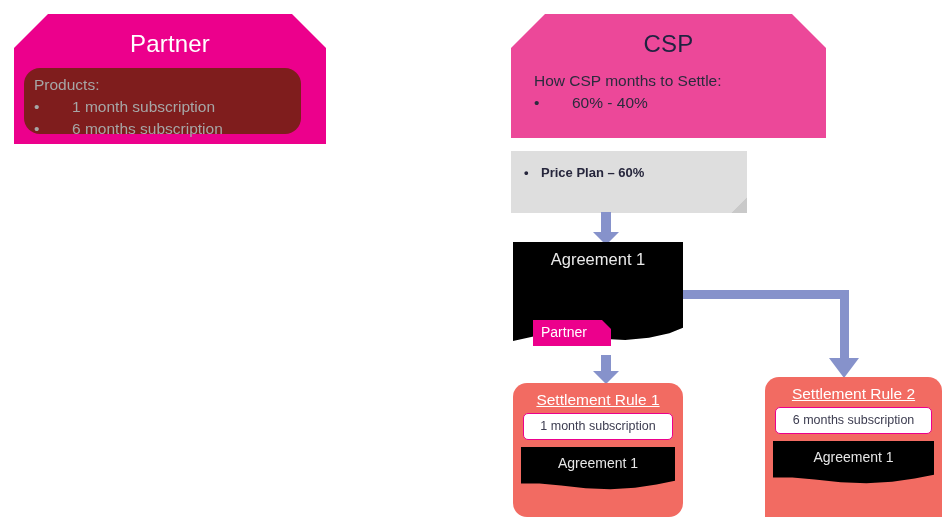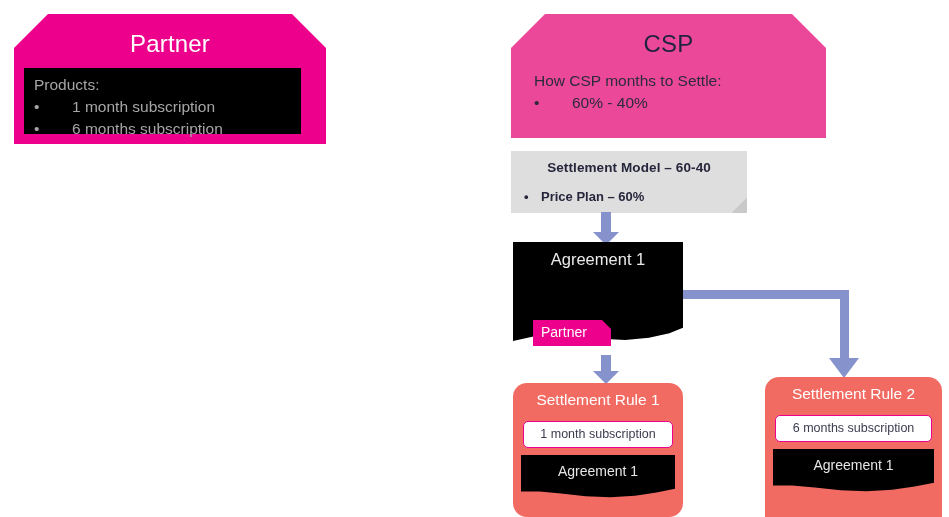--- a/index.html
+++ b/index.html
@@ -48,24 +48,25 @@
 
   
   #partner-card {
     left: 14px; top: 14px; width: 312px; height: 130px;
     background: #EC008C;
   }
   #partner-card .banner-title { color: #ffffff; padding-top: 18px; }
   #partner-panel {
     position: absolute;
     left: 10px; top: 54px; right: 25px; height: 66px;
-    background: #000000;
+    background: #7f1d1d;
     padding: 6px 0 0 10px;
     box-sizing: border-box;
     color: #a6a6a6;
+    border-radius: 16px;
   }
 
   
   #csp-card {
     left: 511px; top: 14px; width: 315px; height: 124px;
     background: #ec4899;
   }
   #csp-card .banner-title { color: #1f2340; padding-top: 18px; }
   #csp-body {
     position: absolute;
@@ -137,21 +138,22 @@
     background: #F26B62;
     border-radius: 14px;
     padding-top: 8px;
     box-sizing: border-box;
   }
   .rule-title {
     text-align: center;
     color: #ffffff;
     font-size: 15.5px;
     line-height: 1.1;
-    padding-bottom: 13px;
+    padding-bottom: 5px;
+    text-decoration: underline;
   }
   .rule-chip {
     background: #ffffff;
     border: 1.4px solid #EC008C;
     border-radius: 5px;
     color: #3c3c50;
     font-size: 12.5px;
     text-align: center;
     padding: 5px 0 6px 0;
     margin: 0 10px;
@@ -210,21 +212,20 @@
     <div id="csp-body" class="banner-body">
       <div>How CSP months to Settle:</div>
       <div class="bullet-row">
         <span class="bullet-dot">•</span>
         <span>60% - 40%</span>
       </div>
     </div>
   </div>
 
   <div class="node" id="settlement-model">
-    <div class="sm-title">Settlement Model – 60-40</div>
     <div class="sm-bullet">
       <span class="bullet-dot">•</span>
       <span>Price Plan – 60%</span>
     </div>
   </div>
   <div class="node" style="left:731px; top:197px; width:16px; height:16px; background:#C9C9C9; clip-path:polygon(100% 0, 100% 100%, 0 100%);"></div>
 
   <div class="conn" style="left:592px; top:212px;">
     <svg width="28" height="34" viewBox="0 0 28 34" aria-hidden="true">
       <path d="M9 0 H19 V20 H27 L14 33 L1 20 H9 Z" fill="#8692CB"></path>

